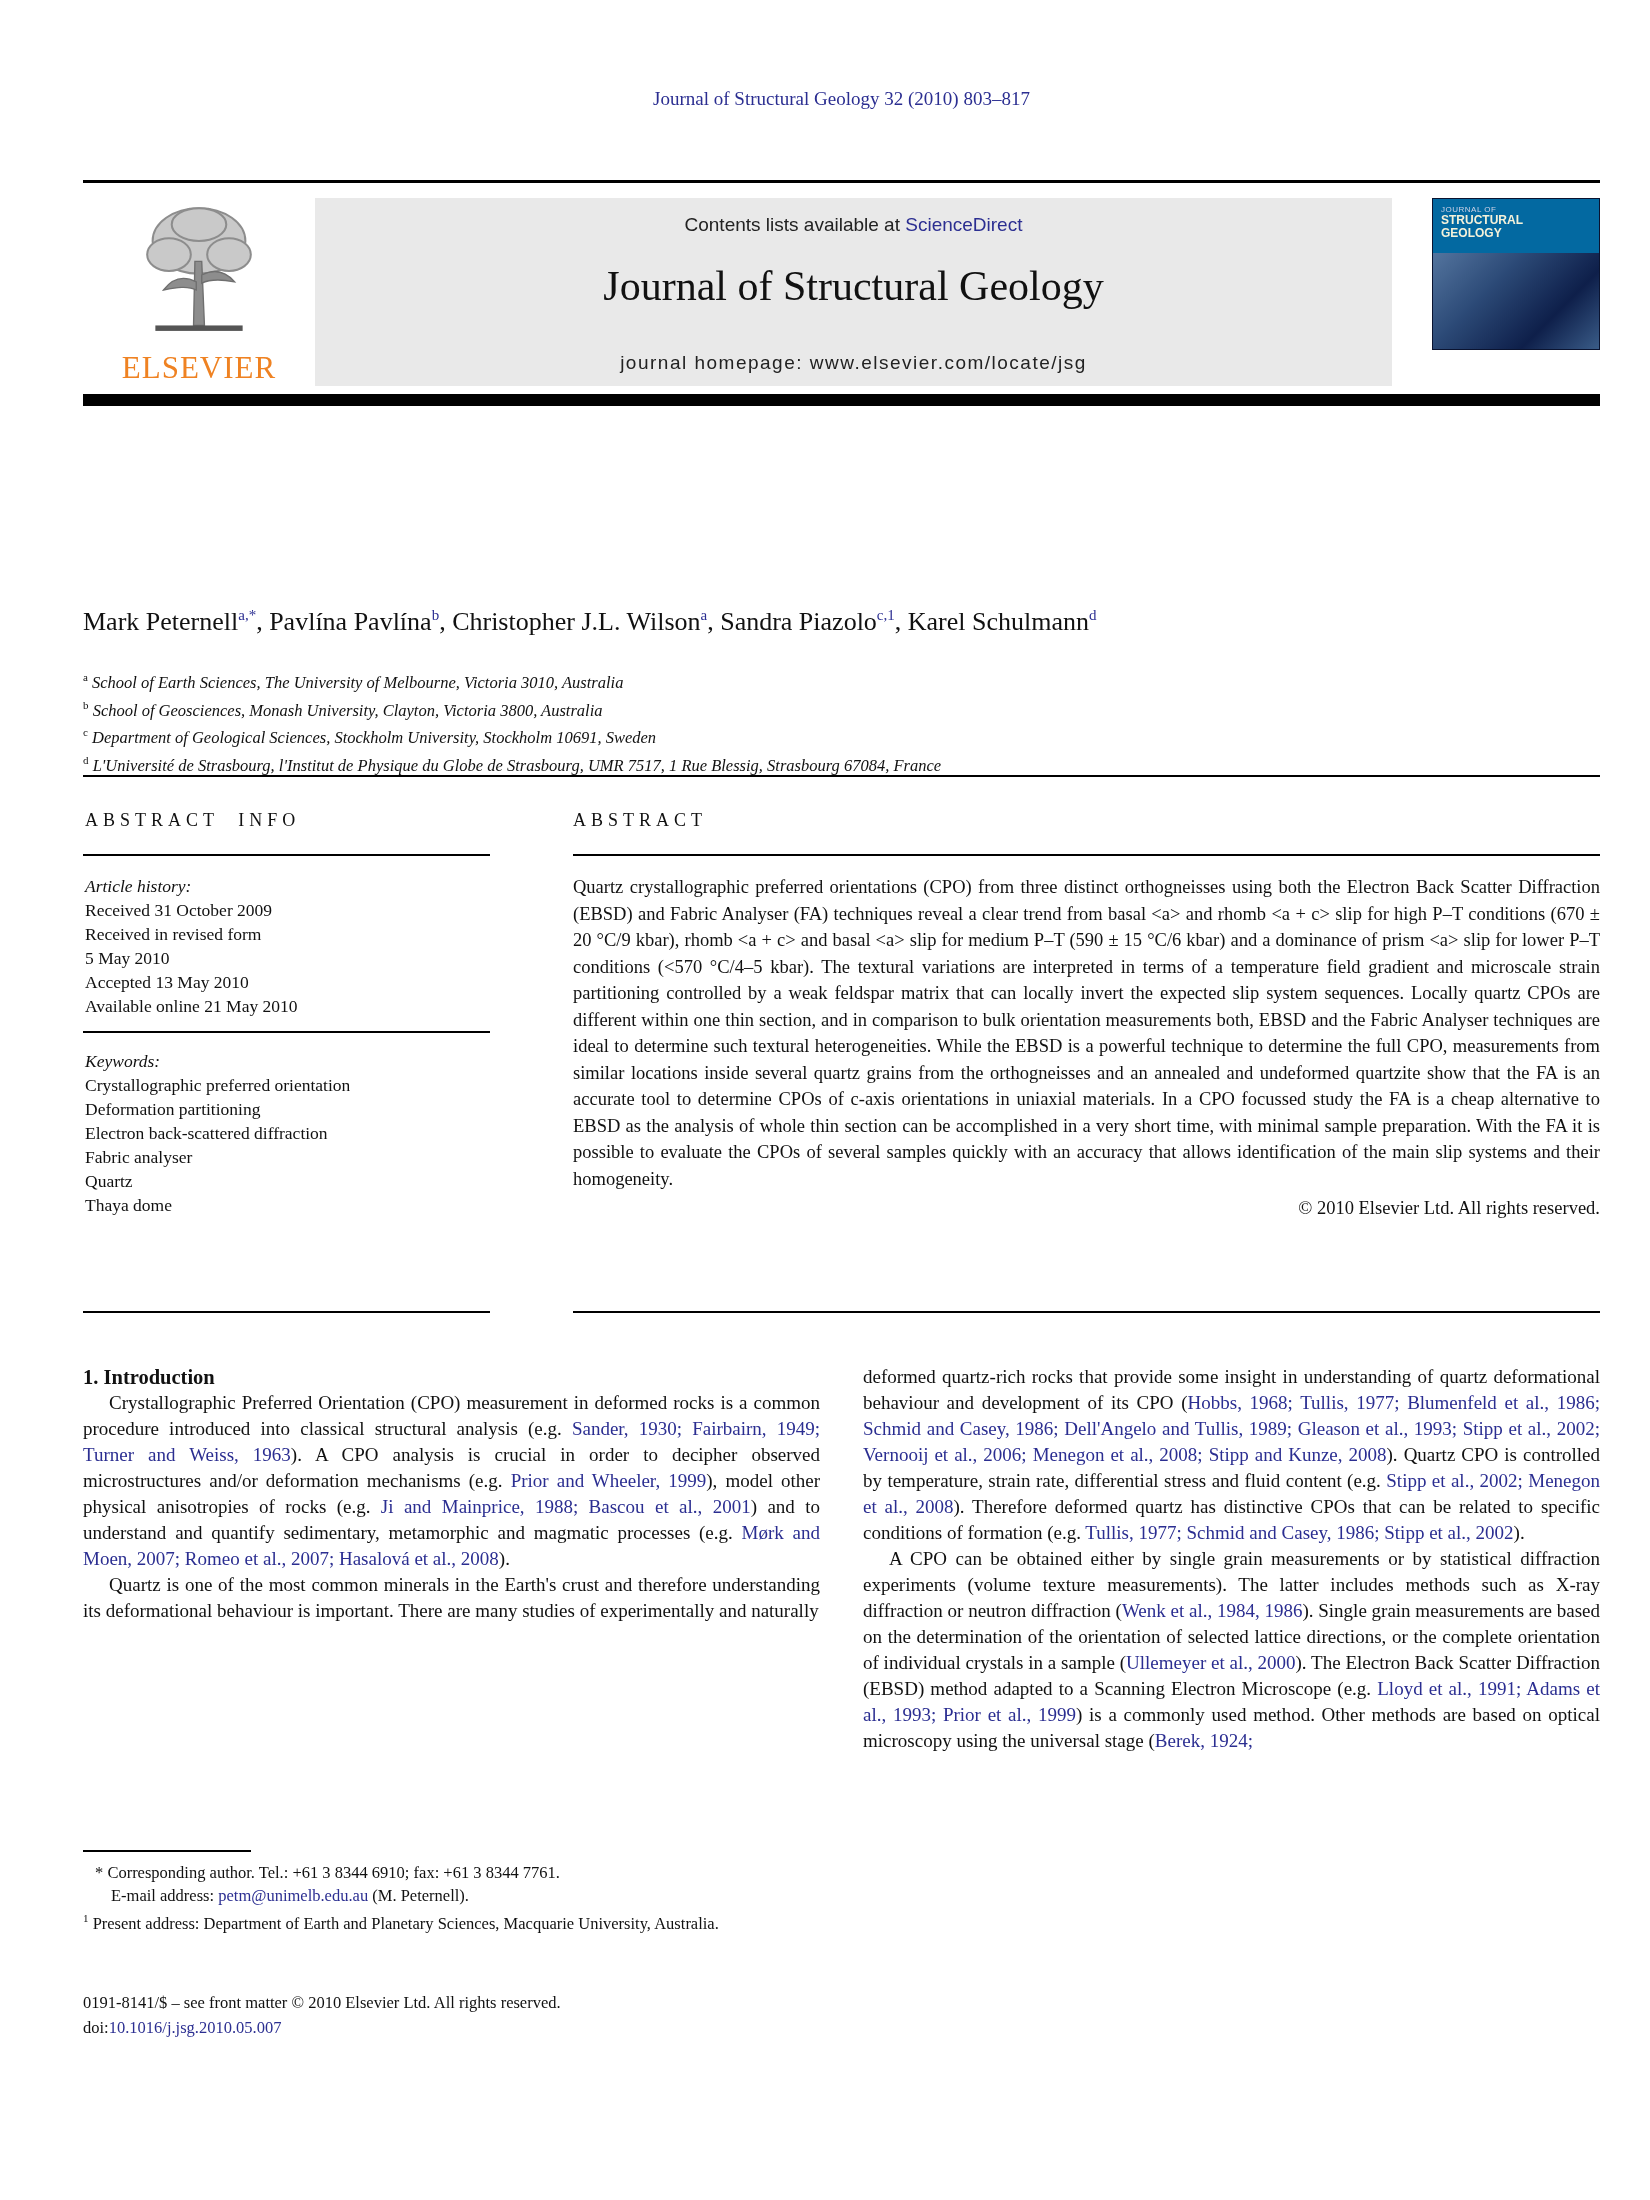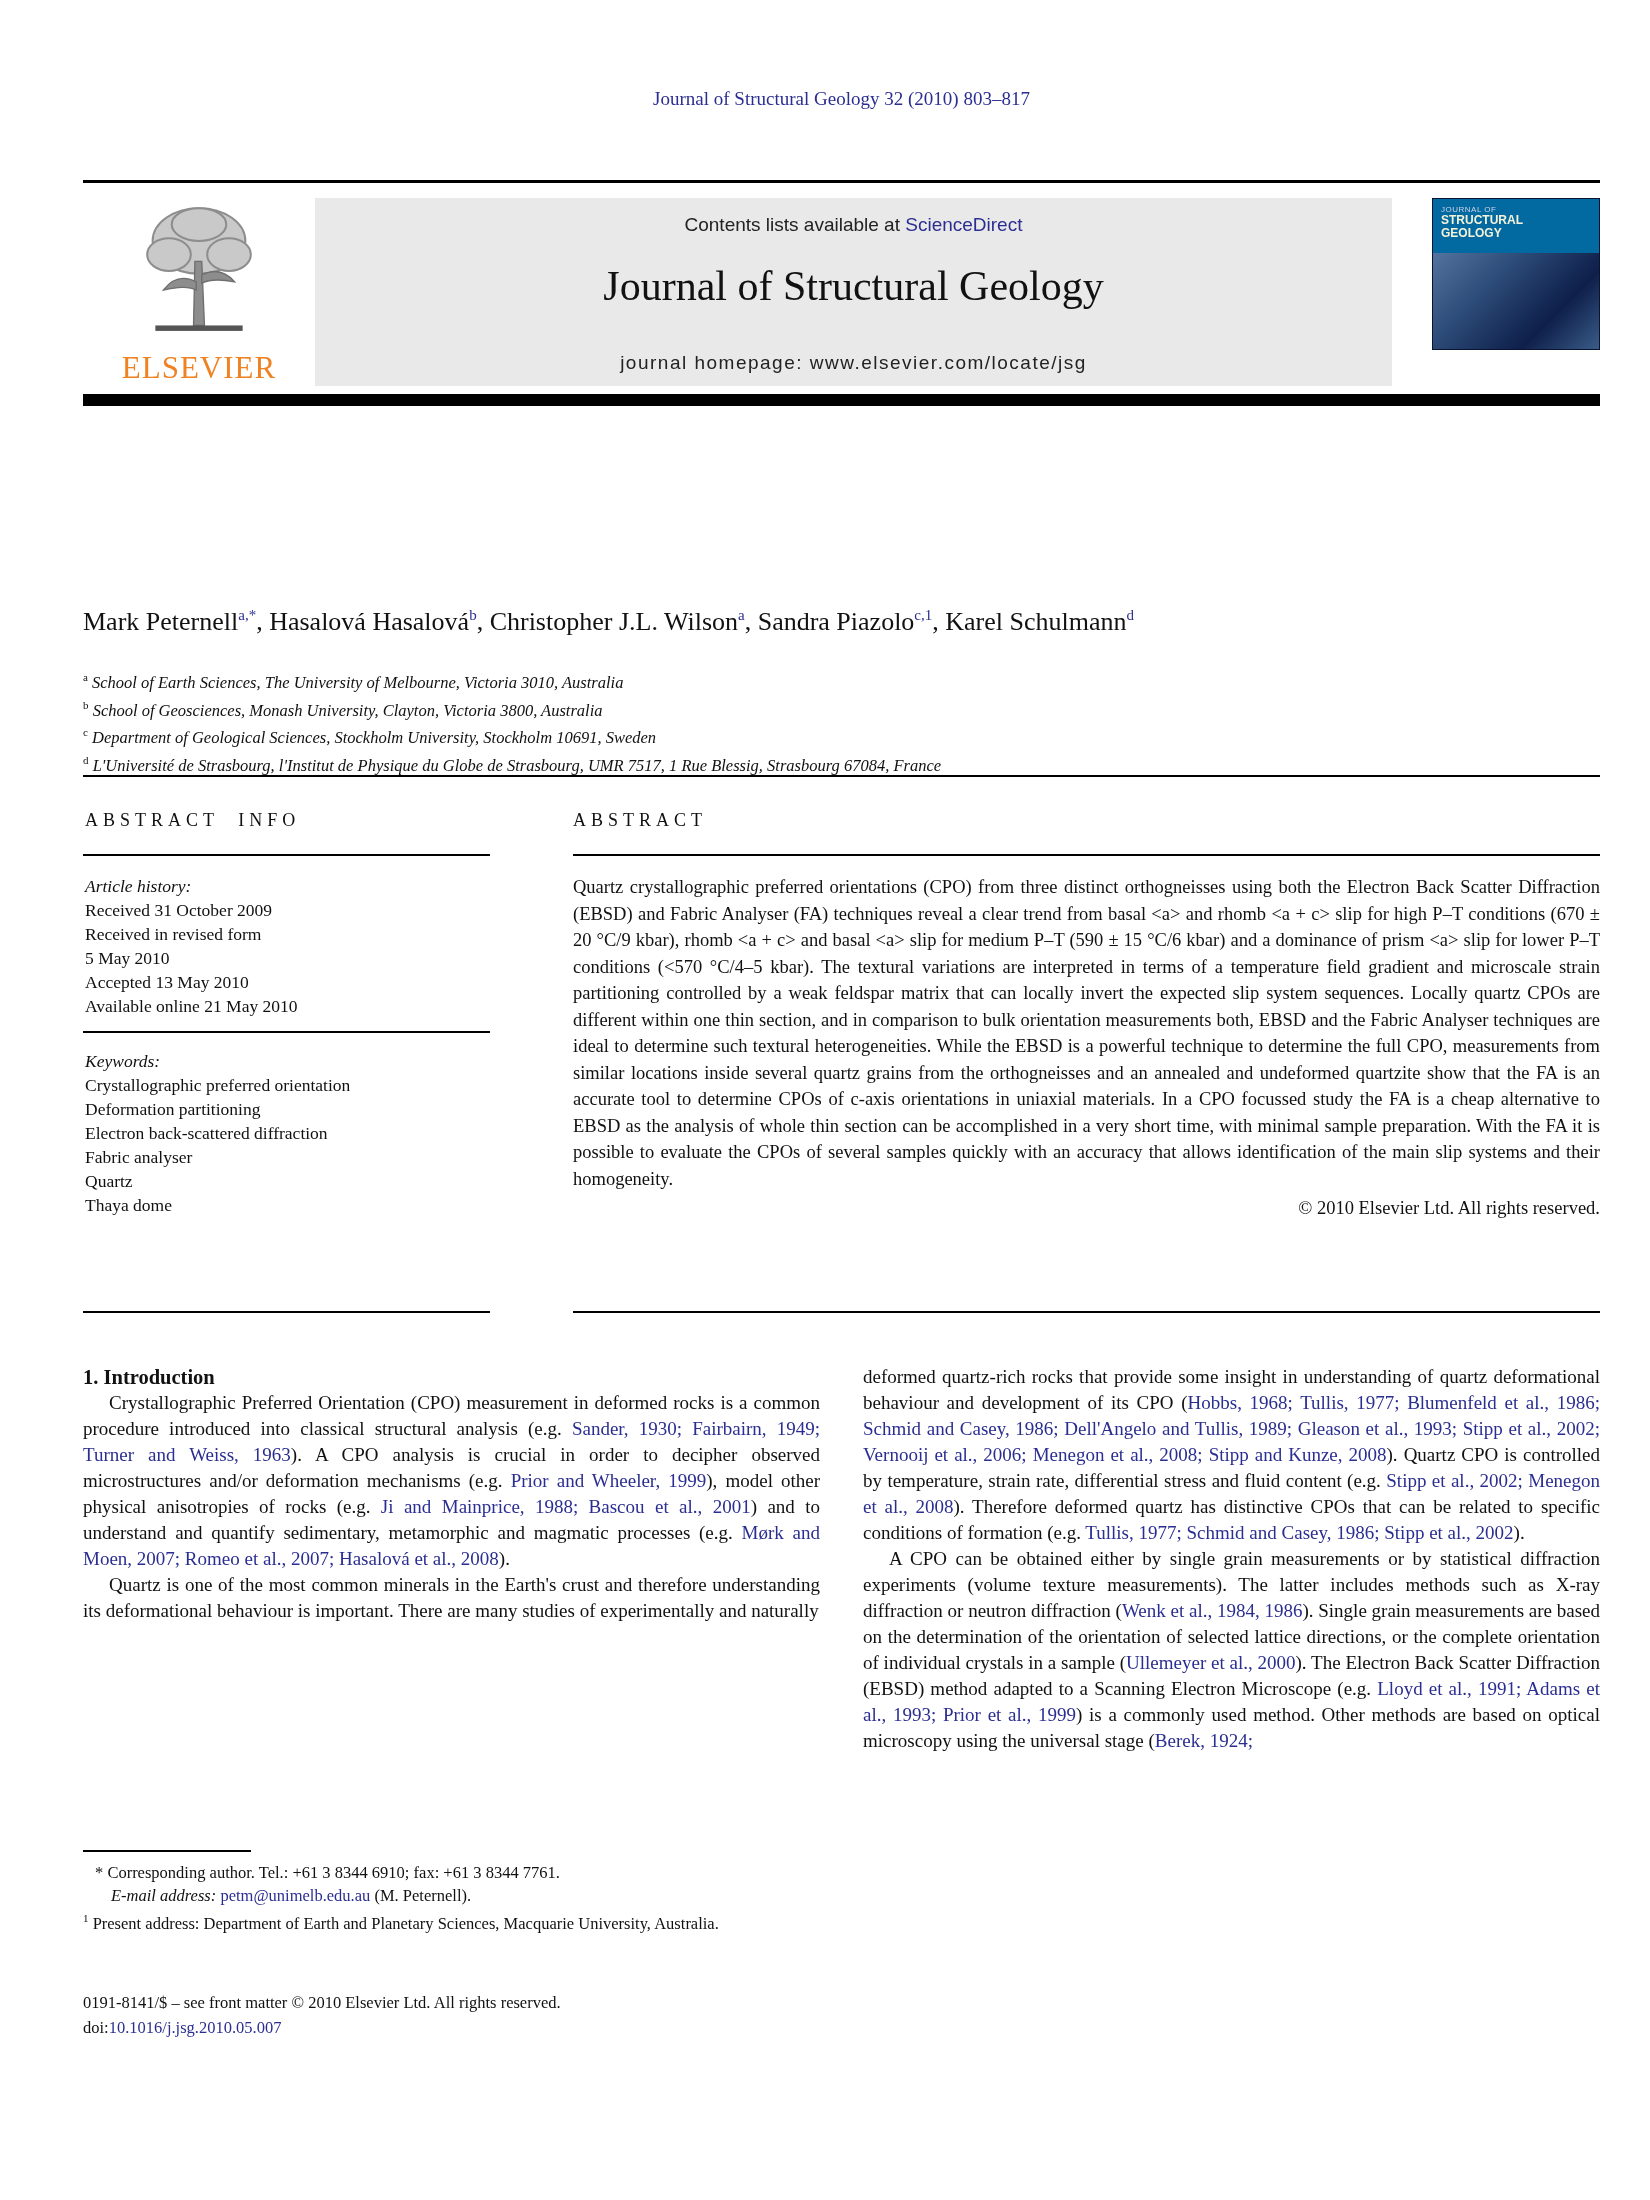--- a/index.html
+++ b/index.html
@@ -55,21 +55,21 @@
   .col{position:absolute;width:737px;font-size:19px;line-height:26px;}
   .col p{margin:0;text-align:justify;}
   .col .indent{text-indent:26px;}
   .col-left{top:1364px;left:83px;}
   .col-right{top:1364px;left:863px;}
   .intro-heading{font-size:20.5px;font-weight:bold;margin:0 0 27px 0;text-align:left;}
   .fn-rule{position:absolute;top:1850px;left:83px;width:168px;height:1.5px;background:#000;}
   .footnotes{position:absolute;top:1862px;left:83px;width:737px;font-size:16.5px;line-height:22.5px;}
   .footnotes .fn1{padding-left:12px;}
   .footnotes .fn-email{padding-left:28px;}
-  .footnotes .em-label{font-style:italic;}
+  .footnotes .em-label{}
   .footnotes sup{font-size:11px;}
   .footer{position:absolute;top:1990px;left:83px;width:737px;font-size:16.5px;line-height:25px;}
 </style>
 </head>
 <body>
 
 <div class="page">
 
   <div class="citation">Journal of Structural Geology 32 (2010) 803–817</div>
 
@@ -109,21 +109,21 @@
         <div class="cover-l2">GEOLOGY</div>
       </div>
       <div class="cover-img"></div>
     </div>
   </div>
 
   <div class="black-bar"></div>
 
 
   <div class="authors">
-    <span><span>Mark Peternell</span><sup>a,*</sup><span>, </span></span><span><span>Hasalová Hasalová</span><sup>b</sup><span>, </span></span><span><span>Christopher J.L. Wilson</span><sup>a</sup><span>, </span></span><span><span>Sandra Piazolo</span><sup>c,1</sup><span>, </span></span><span><span>Karel Schulmann</span><sup>d</sup><span></span></span>
+    <span><span>Mark Peternell</span><sup>a,*</sup><span>, </span></span><span><span>Pavlína Pavlína</span><sup>b</sup><span>, </span></span><span><span>Christopher J.L. Wilson</span><sup>a</sup><span>, </span></span><span><span>Sandra Piazolo</span><sup>c,1</sup><span>, </span></span><span><span>Karel Schulmann</span><sup>d</sup><span></span></span>
   </div>
 
   <div class="affils">
     <div><sup>a</sup> <span class="aff-text">School of Earth Sciences, The University of Melbourne, Victoria 3010, Australia</span></div>
     <div><sup>b</sup> <span class="aff-text">School of Geosciences, Monash University, Clayton, Victoria 3800, Australia</span></div>
     <div><sup>c</sup> <span class="aff-text">Department of Geological Sciences, Stockholm University, Stockholm 10691, Sweden</span></div>
     <div><sup>d</sup> <span class="aff-text">L'Université de Strasbourg, l'Institut de Physique du Globe de Strasbourg, UMR 7517, 1 Rue Blessig, Strasbourg 67084, France</span></div>
   </div>
 
   <div class="rule-mid"></div>

